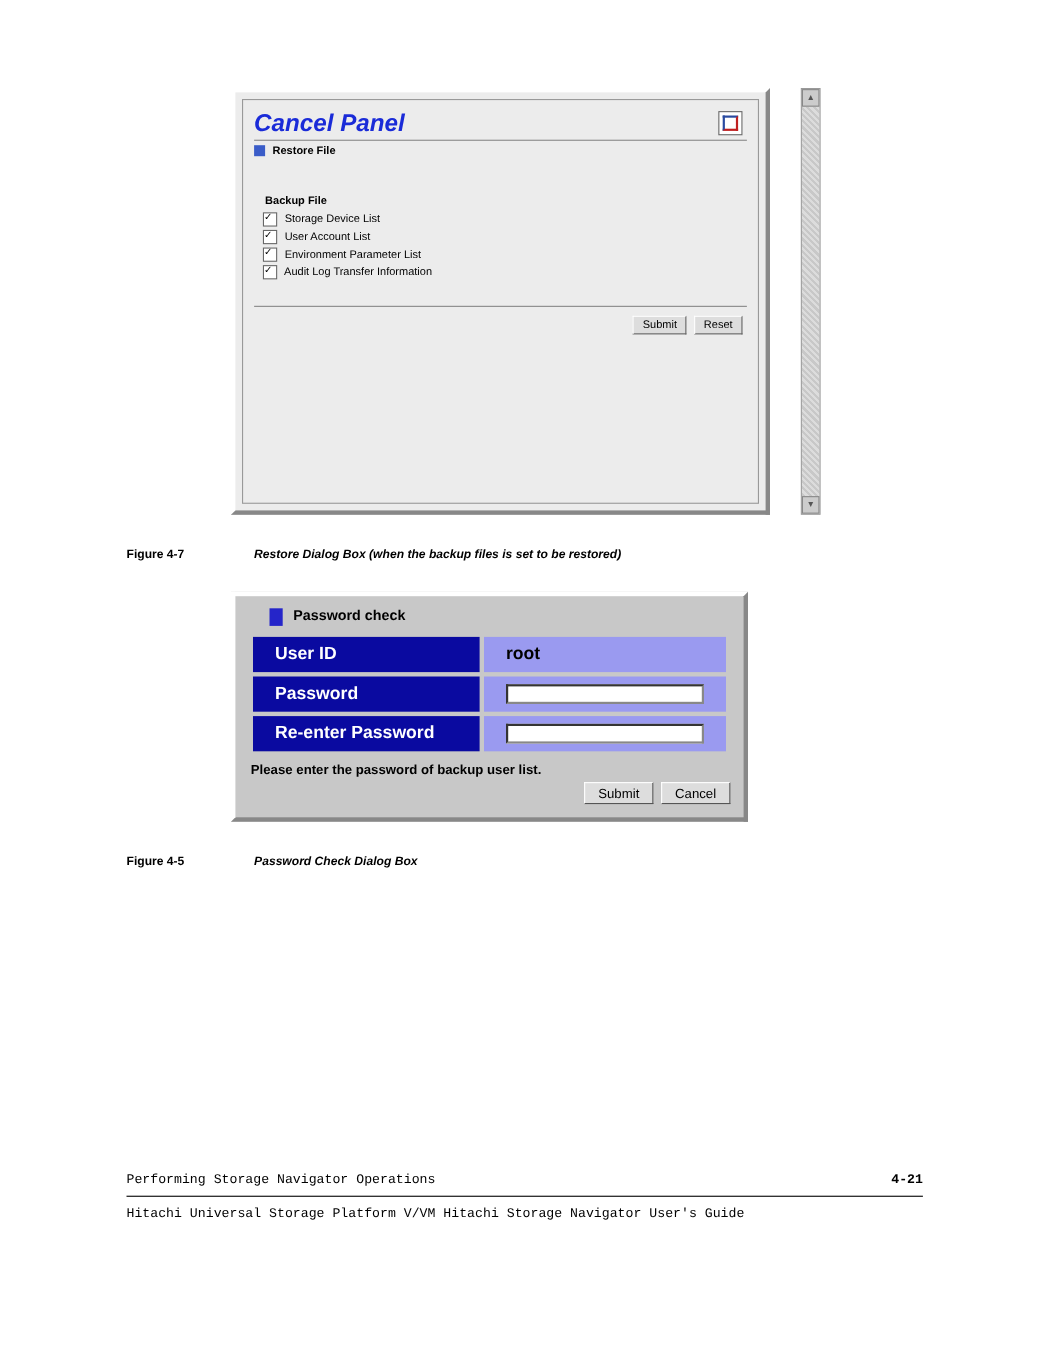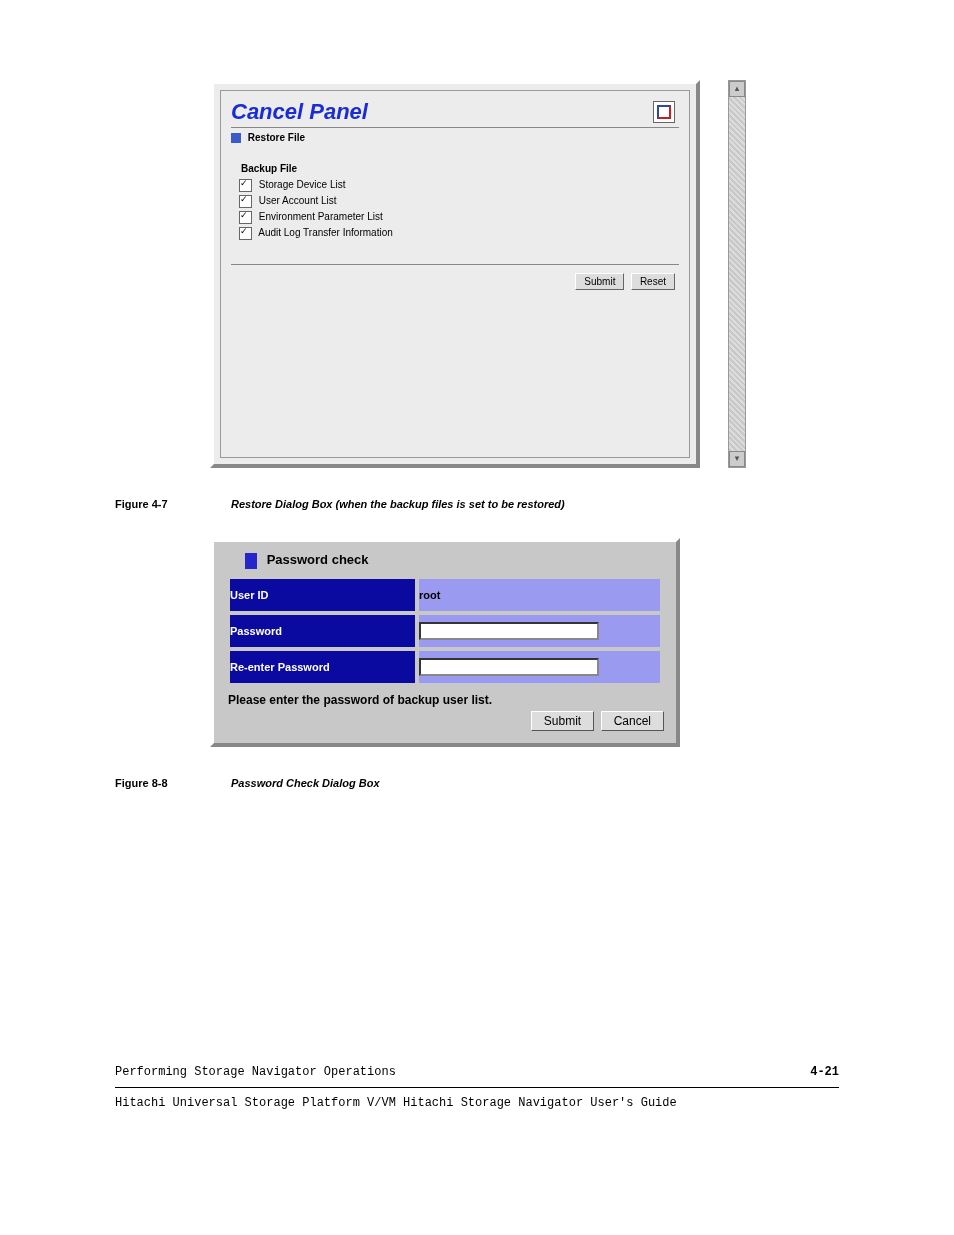--- a/index.html
+++ b/index.html
@@ -89,21 +89,21 @@
     font-weight: bold;
   }
   .cp-restore-hdr .sq {
     display:inline-block;
     width:10px;height:10px;
     background:#3a5cc8;
     margin-right:4px;
     vertical-align:middle;
   }
   .cp-group {
-    margin: 16px 0 0 0;
+    margin: 30px 0 0 0;
     padding: 6px 8px 10px 8px;
     width: 240px;
     position: relative;
     font-size: 10px;
   }
   .cp-group-title {
     font-weight: bold;
     position: relative;
     top: -2px;
     background:#ececec;
@@ -201,23 +201,23 @@
   }
   .pw-hdr .sq {
     display:inline-block;
     width:12px;height:16px;
     background:#2525c9;
     vertical-align:middle;
     margin-right:6px;
   }
   .pw-table { border-collapse:separate; border-spacing:4px; width:100%; }
   .pw-table td {
-    font-size:11px;
+    font-size:16px;
     font-weight:bold;
-    padding:6px 0;
+    padding:6px 20px;
     height:20px;
   }
   .pw-left {
     background:#0a0aa0;
     color:#fff;
     width:185px;
   }
   .pw-right {
     background:#9a9af0;
     color:#000;
@@ -349,21 +349,21 @@
     </tbody>
       </table>
     <div class="pw-msg">Please enter the password of backup user list.</div>
     <div class="pw-btns">
       <span class="pw-btn">Submit</span>
       <span class="pw-btn">Cancel</span>
     </div>
   </div>
 
   <div class="caption">
-    <span class="fig-no">Figure 8-8</span>
+    <span class="fig-no">Figure 4-5</span>
     <span class="fig-tx">Password Check Dialog Box</span>
   </div>
 
   <div class="footer">
     <div class="line1">
       <span>Performing Storage Navigator Operations</span>
       <span class="pgno">4-21</span>
     </div>
     <hr>
     <div>Hitachi Universal Storage Platform V/VM Hitachi Storage Navigator User's Guide</div>

